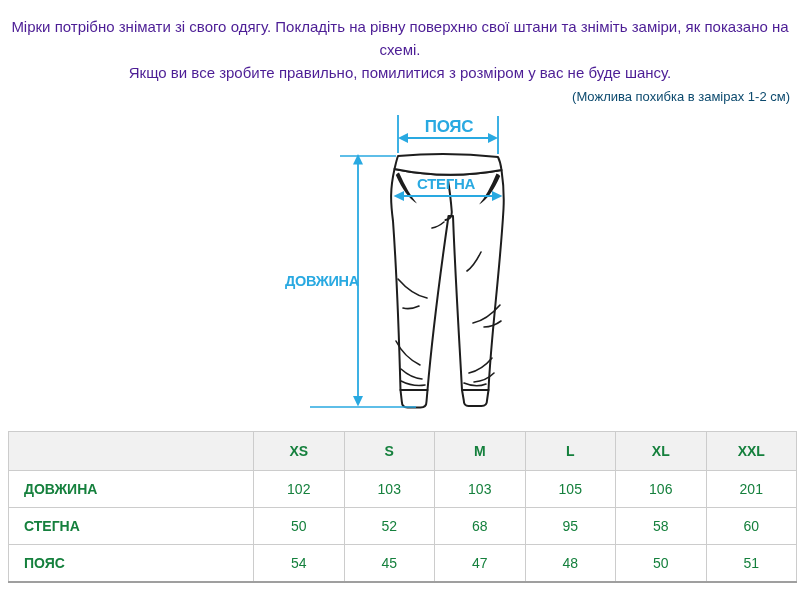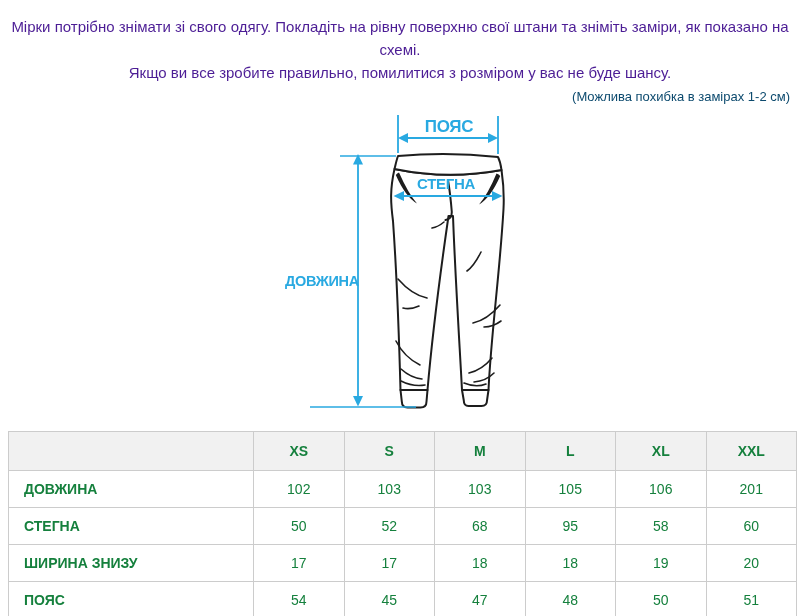--- a/index.html
+++ b/index.html
@@ -102,29 +102,20 @@
     <tr>
       <td class="label-col">СТЕГНА</td>
       <td>50</td>
       <td>52</td>
       <td>68</td>
       <td>95</td>
       <td>58</td>
       <td>60</td>
     </tr>
     <tr>
-      <td class="label-col">ШИРИНА ЗНИЗУ</td>
-      <td>17</td>
-      <td>17</td>
-      <td>18</td>
-      <td>18</td>
-      <td>19</td>
-      <td>20</td>
-    </tr>
-    <tr>
       <td class="label-col">ПОЯС</td>
       <td>54</td>
       <td>45</td>
       <td>47</td>
       <td>48</td>
       <td>50</td>
       <td>51</td>
     </tr>
   </tbody>
 </table>

